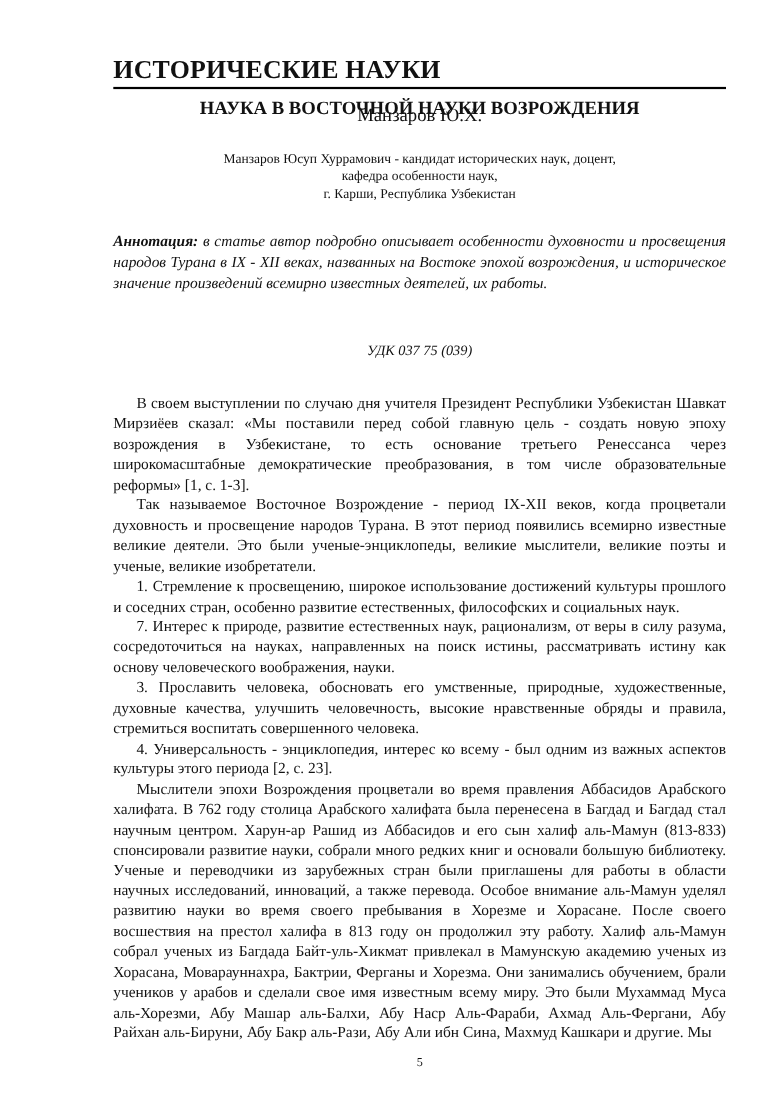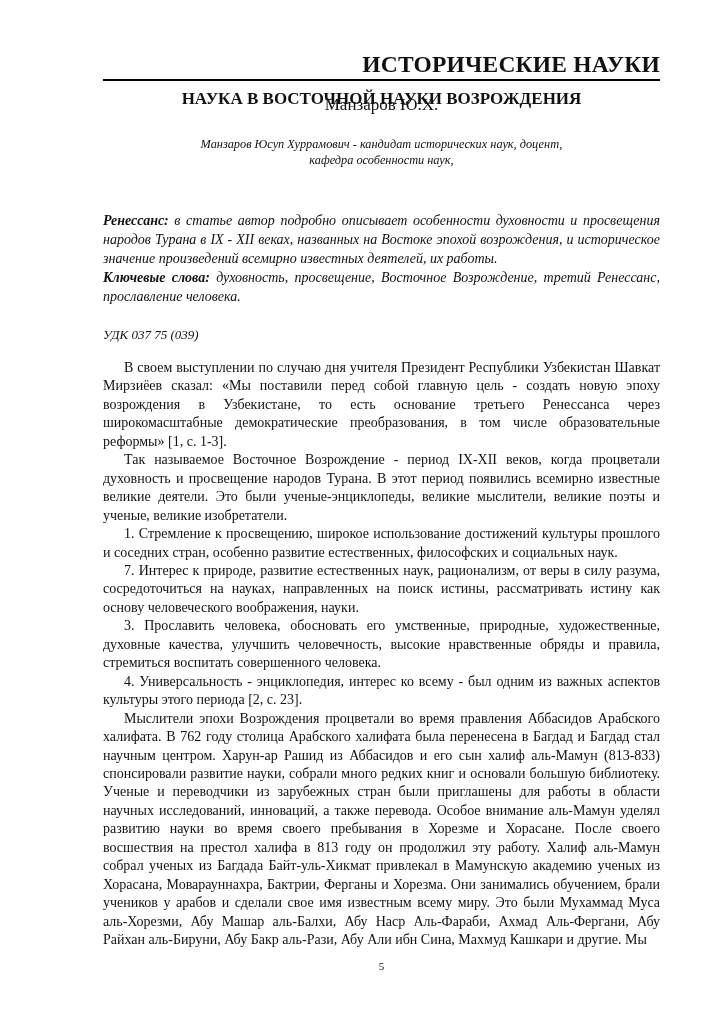--- a/index.html
+++ b/index.html
@@ -1,46 +1,46 @@
 <!DOCTYPE html>
 <html><head>
   <meta charset="utf-8">
   <style>
     html, body { margin: 0; padding: 0; background: #ffffff; }
     body { width: 709px; height: 1013px; position: relative; overflow: hidden; color: #111; font-family: "Liberation Serif", serif; }
     .page { position: absolute; left: 103px; top: 0; width: 557px; }
-    .section-title { position: absolute; left: 0; top: 50px; width: 557px; text-align: right; font-weight: bold; font-size: 23.5px; letter-spacing: 0.2px; line-height: 28px; }
+    .section-title { position: absolute; left: 0; top: 50px; width: 557px; text-align: left; font-weight: bold; font-size: 23.5px; letter-spacing: 0.2px; line-height: 28px; }
     .rule { position: absolute; left: 0; top: 79px; width: 557px; height: 2px; background: #000; }
     .article-title { position: absolute; left: 0; top: 88px; width: 557px; text-align: center; font-weight: bold; font-size: 17px; line-height: 22px; }
     .author { position: absolute; left: 0; top: 94px; width: 557px; text-align: center; font-weight: normal; font-size: 17px; line-height: 22px; }
-    .affil { position: absolute; left: 0; top: 136px; width: 557px; text-align: center; font-style: italic; font-size: 12.3px; line-height: 16px; }
+    .affil { position: absolute; left: 0; top: 136px; width: 557px; text-align: center; font-size: 12.3px; line-height: 16px; }
     .abstract { position: absolute; left: 0; top: 211px; width: 557px; font-style: italic; font-size: 14px; line-height: 19px; text-align: justify; }
     .abstract b { font-weight: bold; }
-    .udk { position: absolute; left: 0; top: 326px; width: 557px; text-align: left; font-style: italic; font-size: 13px; line-height: 18px; }
+    .udk { position: absolute; left: 0; top: 310px; width: 557px; text-align: center; font-style: italic; font-size: 13px; line-height: 18px; }
     .body-text { position: absolute; left: 0; top: 359px; width: 557px; font-size: 14px; line-height: 18.45px; text-align: justify; }
     .body-text p { margin: 0; text-indent: 21px; }
     .page-num { position: absolute; left: 0; top: 959px; width: 557px; text-align: center; font-size: 11px; line-height: 14px; }
   </style>
 </head>
 <body>
 
 <div class="page">
   <div class="section-title">ИСТОРИЧЕСКИЕ НАУКИ</div>
   <div class="rule"></div>
   <div class="article-title">НАУКА В ВОСТОЧНОЙ НАУКИ ВОЗРОЖДЕНИЯ</div>
   <div class="author">Манзаров Ю.Х.</div>
 
   <div class="affil">
     <div>Манзаров Юсуп Хуррамович - кандидат исторических наук, доцент,</div>
     <div>кафедра особенности наук,</div>
+    <div>г. Карши, Республика Узбекистан</div>
   </div>
 
   <div class="abstract">
-    <div><b>Ренессанс:</b><span> в статье автор подробно описывает особенности духовности и просвещения народов Турана в IX - XII веках, названных на Востоке эпохой возрождения, и историческое значение произведений всемирно известных деятелей, их работы.</span></div>
-    <div><b>Ключевые слова:</b><span> духовность, просвещение, Восточное Возрождение, третий Ренессанс, прославление человека.</span></div>
+    <div><b>Аннотация:</b><span> в статье автор подробно описывает особенности духовности и просвещения народов Турана в IX - XII веках, названных на Востоке эпохой возрождения, и историческое значение произведений всемирно известных деятелей, их работы.</span></div>
   </div>
 
   <div class="udk">УДК 037 75 (039)</div>
 
   <div class="body-text">
     <p>В своем выступлении по случаю дня учителя Президент Республики Узбекистан Шавкат Мирзиёев сказал: «Мы поставили перед собой главную цель - создать новую эпоху возрождения в Узбекистане, то есть основание третьего Ренессанса через широкомасштабные демократические преобразования, в том числе образовательные реформы» [1, с. 1-3].</p>
     <p>Так называемое Восточное Возрождение - период IX-XII веков, когда процветали духовность и просвещение народов Турана. В этот период появились всемирно известные великие деятели. Это были ученые-энциклопеды, великие мыслители, великие поэты и ученые, великие изобретатели.</p>
     <p>1. Стремление к просвещению, широкое использование достижений культуры прошлого и соседних стран, особенно развитие естественных, философских и социальных наук.</p>
     <p>7. Интерес к природе, развитие естественных наук, рационализм, от веры в силу разума, сосредоточиться на науках, направленных на поиск истины, рассматривать истину как основу человеческого воображения, науки.</p>
     <p>3. Прославить человека, обосновать его умственные, природные, художественные, духовные качества, улучшить человечность, высокие нравственные обряды и правила, стремиться воспитать совершенного человека.</p>

